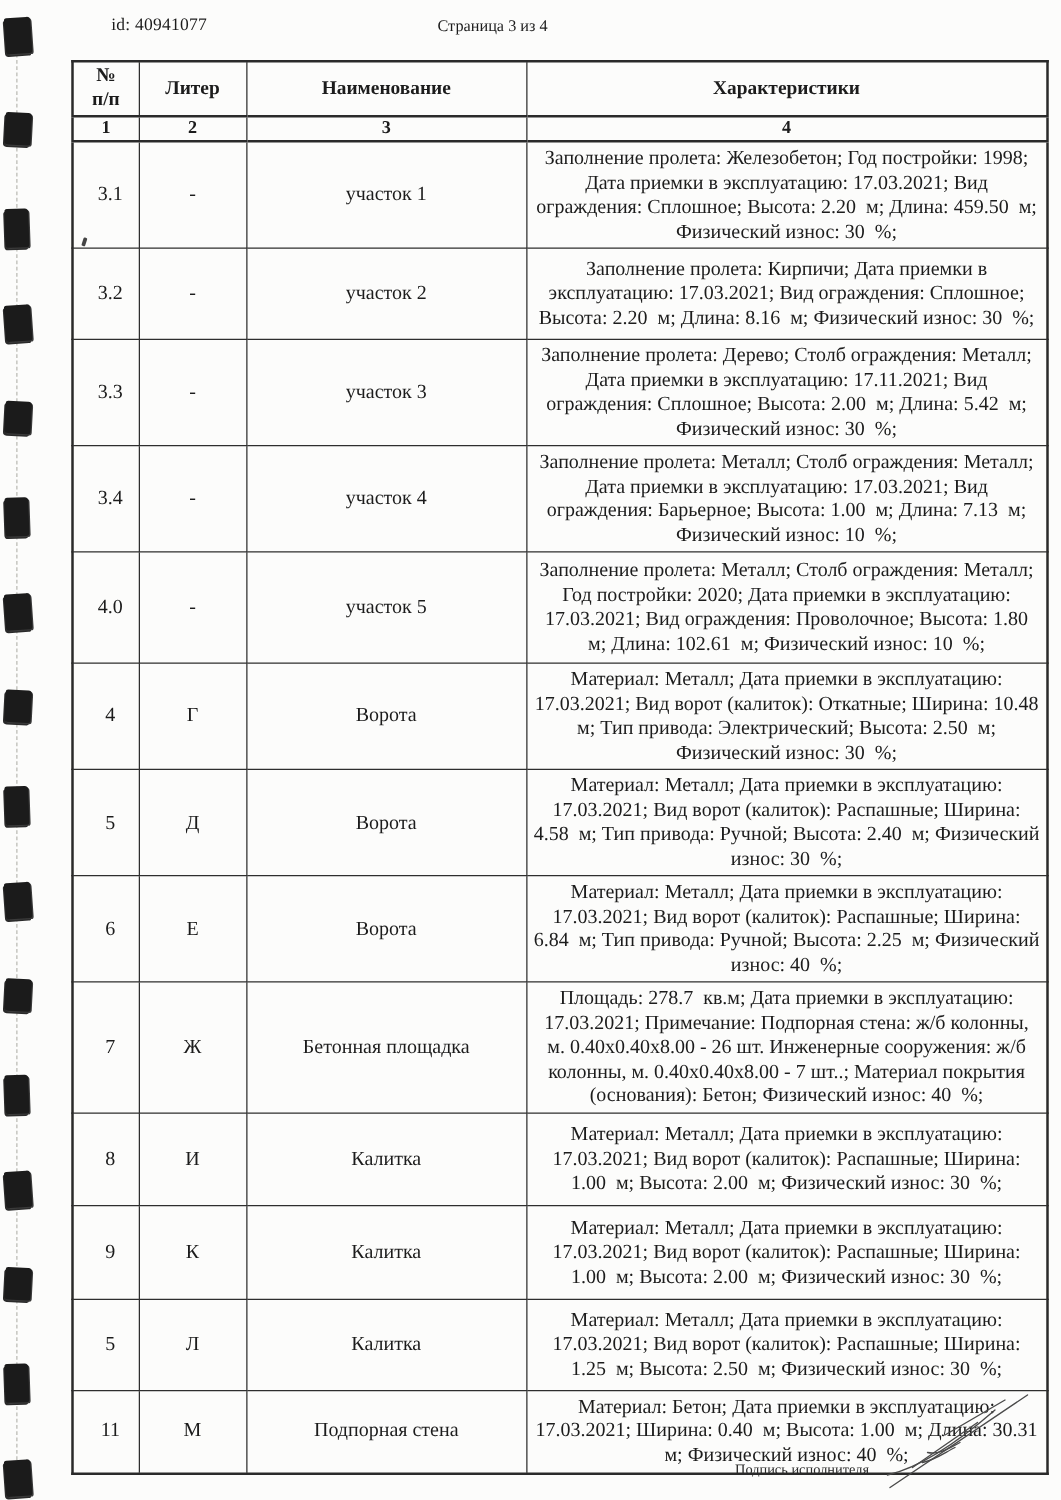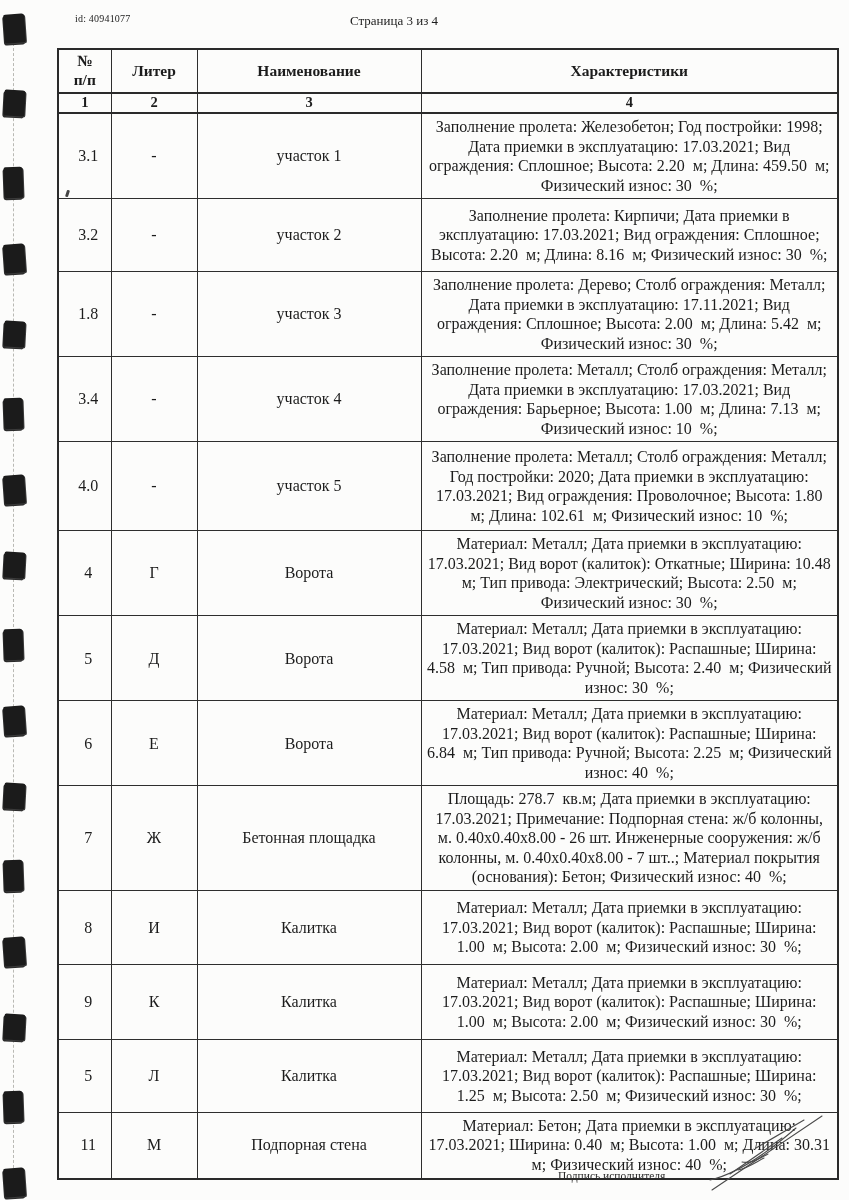--- a/index.html
+++ b/index.html
@@ -1,19 +1,19 @@
 <!DOCTYPE html>
 <html lang="ru"><head>
 <meta charset="utf-8">
 <style>
   html,body{margin:0;padding:0;width:849px;height:1200px;background:#fcfcfb;overflow:hidden;}
   body{font-family:"Liberation Serif","DejaVu Serif",serif;color:#1c1c1c;position:relative;}
 
   
-  .doc-id{position:absolute;left:75px;top:13px;font-size:10px;letter-spacing:.2px;}
+  .doc-id{position:absolute;left:89px;top:13px;font-size:14px;letter-spacing:.2px;}
   .page-label{position:absolute;left:350px;top:13px;font-size:13px;}
 
   
   .bind-rail{position:absolute;left:13px;top:28px;height:1150px;border-left:1px dashed #b9b9b4;}
   .mark{position:absolute;left:4px;width:21px;height:29px;background:#1b1b1b;
         border-radius:2px 3px 2px 3px;box-shadow:1px 1px 0 #3a3a3a, -1px 2px 0 #2a2a2a;}
   .mark.r1{transform:rotate(-4deg);}
   .mark.r2{transform:rotate(3deg);height:26px;}
   .mark.r3{transform:rotate(-2deg);height:31px;width:19px;}
   .artifact{position:absolute;left:66px;top:190px;width:3px;height:7px;background:#444;
@@ -29,21 +29,21 @@
   tr.hdr th{font-weight:bold;font-size:15.5px;text-align:center;height:40px;
             border-bottom:2.5px solid #2a2a2a;}
   th.num-head{white-space:pre-line;font-size:14px;line-height:1.05;}
   tr.idx td{font-weight:bold;text-align:center;height:18px;font-size:14.5px;
             border-bottom:2.5px solid #2a2a2a;padding:0;}
   td.c-num{text-align:center;padding-left:8px;font-size:15px;}
   td.c-liter,td.c-name{text-align:center;}
   td.c-chars{text-align:center;padding:3px 5px;white-space:pre-wrap;font-size:15px;}
 
   
-  .sig-label{position:absolute;left:558px;top:1170px;font-size:11.5px;color:#2a2a2a;}
+  .sig-label{position:absolute;left:588px;top:1170px;font-size:11.5px;color:#2a2a2a;}
   .sig{position:absolute;left:708px;top:1110px;}
 </style>
 </head>
 <body>
 
 <div class="bind-rail"></div>
 <div>
   <div class="mark r1" style="top:14px"></div>
   <div class="mark r2" style="top:90px"></div>
   <div class="mark r3" style="top:167px"></div>
@@ -93,21 +93,21 @@
     <td class="c-name">участок 1</td>
     <td class="c-chars">Заполнение пролета: Железобетон; Год постройки: 1998; Дата приемки в эксплуатацию: 17.03.2021; Вид ограждения: Сплошное; Высота: 2.20  м; Длина: 459.50  м; Физический износ: 30  %;</td>
   </tr>
   <tr style="height:73px">
     <td class="c-num">3.2</td>
     <td class="c-liter">-</td>
     <td class="c-name">участок 2</td>
     <td class="c-chars">Заполнение пролета: Кирпичи; Дата приемки в эксплуатацию: 17.03.2021; Вид ограждения: Сплошное; Высота: 2.20  м; Длина: 8.16  м; Физический износ: 30  %;</td>
   </tr>
   <tr style="height:75px">
-    <td class="c-num">1.8</td>
+    <td class="c-num">3.3</td>
     <td class="c-liter">-</td>
     <td class="c-name">участок 3</td>
     <td class="c-chars">Заполнение пролета: Дерево; Столб ограждения: Металл; Дата приемки в эксплуатацию: 17.11.2021; Вид ограждения: Сплошное; Высота: 2.00  м; Длина: 5.42  м; Физический износ: 30  %;</td>
   </tr>
   <tr style="height:72px">
     <td class="c-num">3.4</td>
     <td class="c-liter">-</td>
     <td class="c-name">участок 4</td>
     <td class="c-chars">Заполнение пролета: Металл; Столб ограждения: Металл; Дата приемки в эксплуатацию: 17.03.2021; Вид ограждения: Барьерное; Высота: 1.00  м; Длина: 7.13  м; Физический износ: 10  %;</td>
   </tr>

